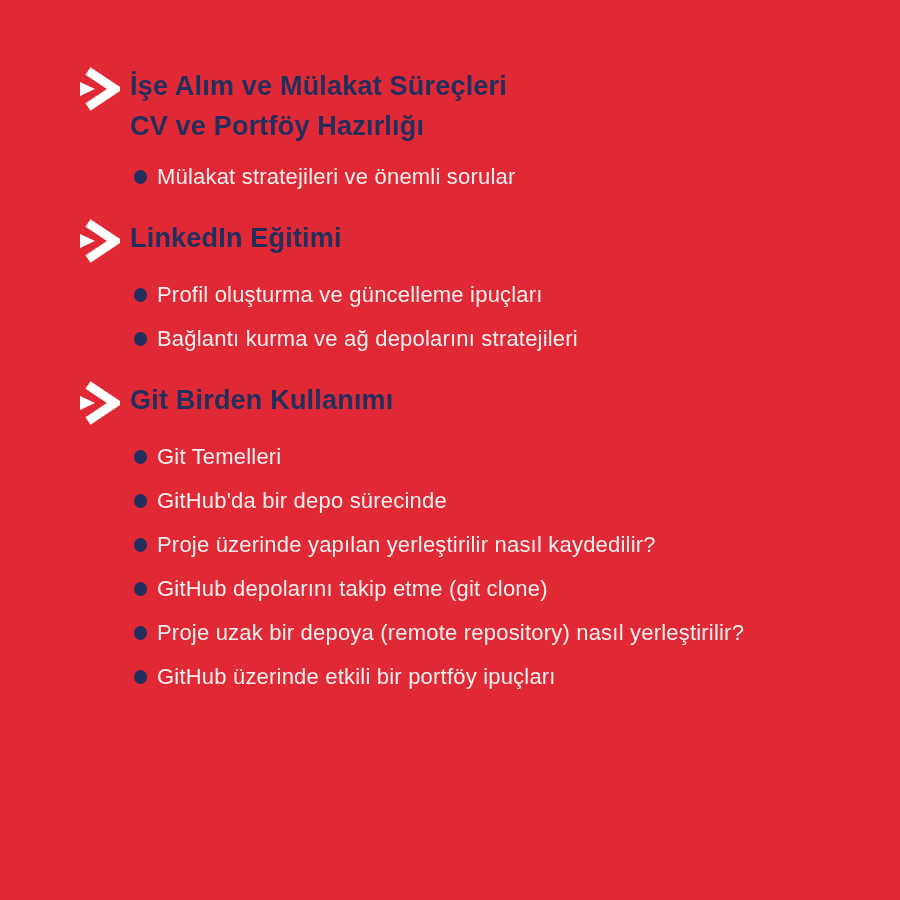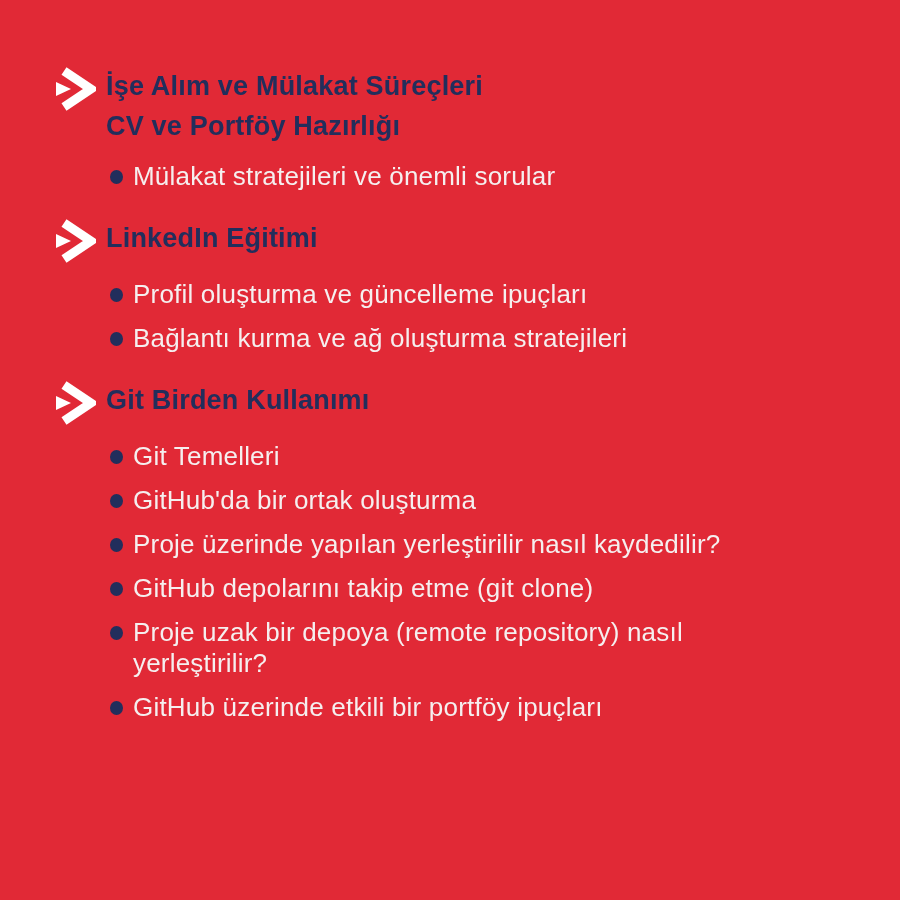--- a/index.html
+++ b/index.html
@@ -7,21 +7,21 @@
     padding: 0;
   }
   body {
     width: 900px;
     height: 900px;
     background: var(--bg, #e12936);
     font-family: "Liberation Sans", sans-serif;
     overflow: hidden;
   }
   .content {
-    padding: 66px 40px 0 52px;
+    padding: 66px 40px 0 76px;
     box-sizing: border-box;
   }
   .section {
     margin-bottom: 26px;
   }
   .section-header {
     display: flex;
     align-items: flex-start;
   }
   .marker-icon {
@@ -51,21 +51,21 @@
     flex: 0 0 auto;
     width: 13px;
     height: 14px;
     border-radius: 50%;
     background: var(--navy, #222e5c);
     margin-top: 9px;
     margin-right: 10px;
   }
   .item-text {
     color: var(--body, #f5efef);
-    font-size: 26px;
+    font-size: 22px;
     line-height: 31px;
     max-width: 600px;
     letter-spacing: 0.2px;
   }
 </style>
 </head>
 <body>
 
 <div class="content">
   <div class="section">
@@ -97,21 +97,21 @@
           <div class="title-line">LinkedIn Eğitimi</div>
         </div>
     </div>
     <div class="bullet-list">
         <div class="bullet-item">
           <span class="dot"></span>
           <span class="item-text">Profil oluşturma ve güncelleme ipuçları</span>
         </div>
         <div class="bullet-item">
           <span class="dot"></span>
-          <span class="item-text">Bağlantı kurma ve ağ oluşturma stratejileri</span>
+          <span class="item-text">Bağlantı kurma ve ağ depolarını stratejileri</span>
         </div>
       </div>
   </div>
 
   <div class="section">
     <div class="section-header">
       <svg class="marker-icon" viewBox="0 0 44 46" xmlns="http://www.w3.org/2000/svg" aria-hidden="true">
         <path d="M12 5 L39 23 L12 41" fill="none" stroke="#ffffff" stroke-width="9" stroke-linejoin="miter"></path>
         <path d="M4 16 L19 23 L4 30 Z" fill="#ffffff"></path>
       </svg>
@@ -119,21 +119,21 @@
           <div class="title-line">Git Birden Kullanımı</div>
         </div>
     </div>
     <div class="bullet-list">
         <div class="bullet-item">
           <span class="dot"></span>
           <span class="item-text">Git Temelleri</span>
         </div>
         <div class="bullet-item">
           <span class="dot"></span>
-          <span class="item-text">GitHub'da bir ortak oluşturma</span>
+          <span class="item-text">GitHub'da bir depo sürecinde</span>
         </div>
         <div class="bullet-item">
           <span class="dot"></span>
           <span class="item-text">Proje üzerinde yapılan yerleştirilir nasıl kaydedilir?</span>
         </div>
         <div class="bullet-item">
           <span class="dot"></span>
           <span class="item-text">GitHub depolarını takip etme (git clone)</span>
         </div>
         <div class="bullet-item">

